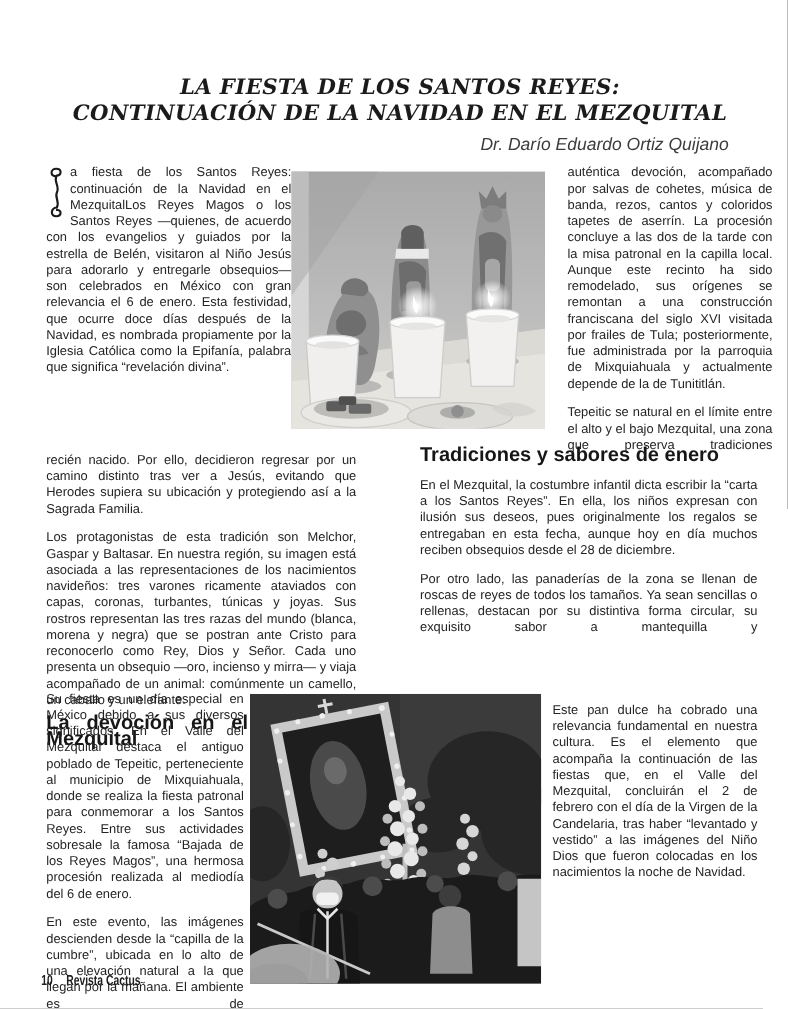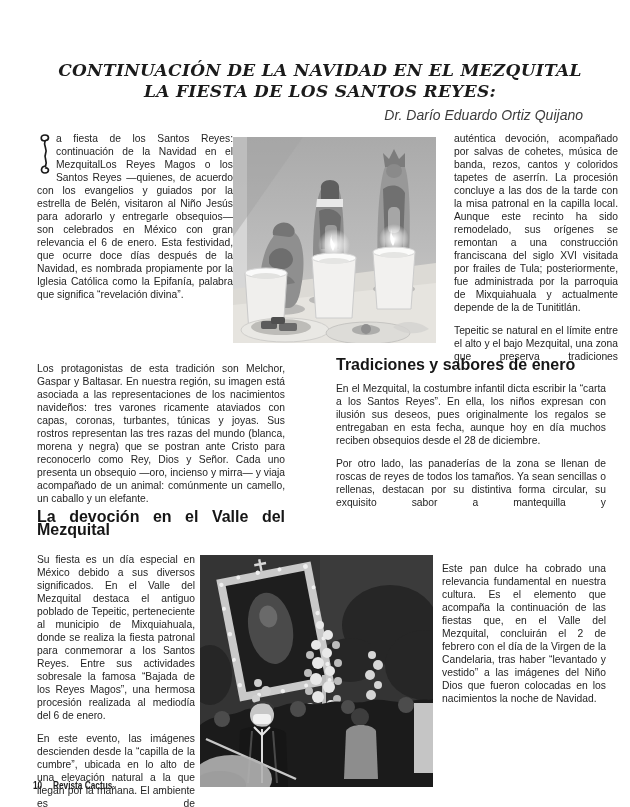--- a/index.html
+++ b/index.html
@@ -49,22 +49,22 @@
     font-weight:bold;font-size:11.5px;color:#1d1d1d;white-space:nowrap;
   }
   .footer span{display:inline-block;transform:scaleX(.72);transform-origin:left;}
 </style>
 </head>
 <body>
 
 <div class="page">
 
   <div class="title">
+    <div>LA FIESTA DE LOS SANTOS REYES:</div>
     <div>CONTINUACIÓN DE LA NAVIDAD EN EL MEZQUITAL</div>
-    <div>LA FIESTA DE LOS SANTOS REYES:</div>
   </div>
   <div class="byline">Dr. Darío Eduardo Ortiz Quijano</div>
 
   <div class="blk col1-top">
     <p><span class="dropcap"><svg viewBox="0 0 16 42" aria-hidden="true">
             <g fill="none" stroke="#1a1a1a" stroke-width="1.7" stroke-linecap="round">
               <path d="M8 8 C3 8 3 2 8 2 C12.5 2 12.5 7 8.5 7.5"></path>
               <path d="M8 8 C6 13 11 16 8.5 21 C6.5 25 11 28 8.5 33"></path>
               <path d="M8.5 33 C3.5 33.5 3 40 8 40 C12.5 40 12.5 34.5 8.5 35"></path>
             </g>
@@ -150,20 +150,21 @@
       </g>
     </svg>
   </div>
 
   <div class="blk col3-top">
     <p>auténtica devoción, acompañado por salvas de cohetes, música de banda, rezos, cantos y coloridos tapetes de aserrín. La procesión concluye a las dos de la tarde con la misa patronal en la capilla local. Aunque este recinto ha sido remodelado, sus orígenes se remontan a una construcción franciscana del siglo XVI visitada por frailes de Tula; posteriormente, fue administrada por la parroquia de Mixquiahuala y actualmente depende de la de Tunititlán.</p>
     <p class="cont">Tepeitic se natural en el límite entre el alto y el bajo Mezquital, una zona que preserva tradiciones</p>
   </div>
 
   <div class="blk left-wide">
+    <p>recién nacido. Por ello, decidieron regresar por un camino distinto tras ver a Jesús, evitando que Herodes supiera su ubicación y protegiendo así a la Sagrada Familia.</p>
     <p>Los protagonistas de esta tradición son Melchor, Gaspar y Baltasar. En nuestra región, su imagen está asociada a las representaciones de los nacimientos navideños: tres varones ricamente ataviados con capas, coronas, turbantes, túnicas y joyas. Sus rostros representan las tres razas del mundo (blanca, morena y negra) que se postran ante Cristo para reconocerlo como Rey, Dios y Señor. Cada uno presenta un obsequio —oro, incienso y mirra— y viaja acompañado de un animal: comúnmente un camello, un caballo y un elefante.</p>
     <p class="subhead">La devoción en el Valle del Mezquital</p>
   </div>
 
   <div class="blk right-wide">
     <p class="subhead">Tradiciones y sabores de enero</p>
     <p>En el Mezquital, la costumbre infantil dicta escribir la “carta a los Santos Reyes”. En ella, los niños expresan con ilusión sus deseos, pues originalmente los regalos se entregaban en esta fecha, aunque hoy en día muchos reciben obsequios desde el 28 de diciembre.</p>
     <p class="cont">Por otro lado, las panaderías de la zona se llenan de roscas de reyes de todos los tamaños. Ya sean sencillas o rellenas, destacan por su distintiva forma circular, su exquisito sabor a mantequilla y</p>
   </div>
 

